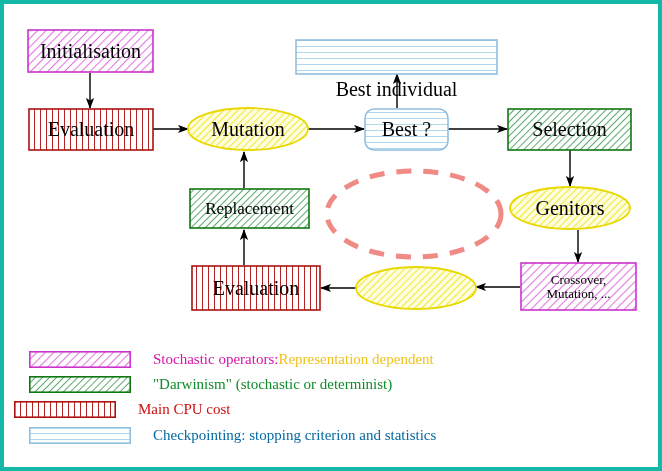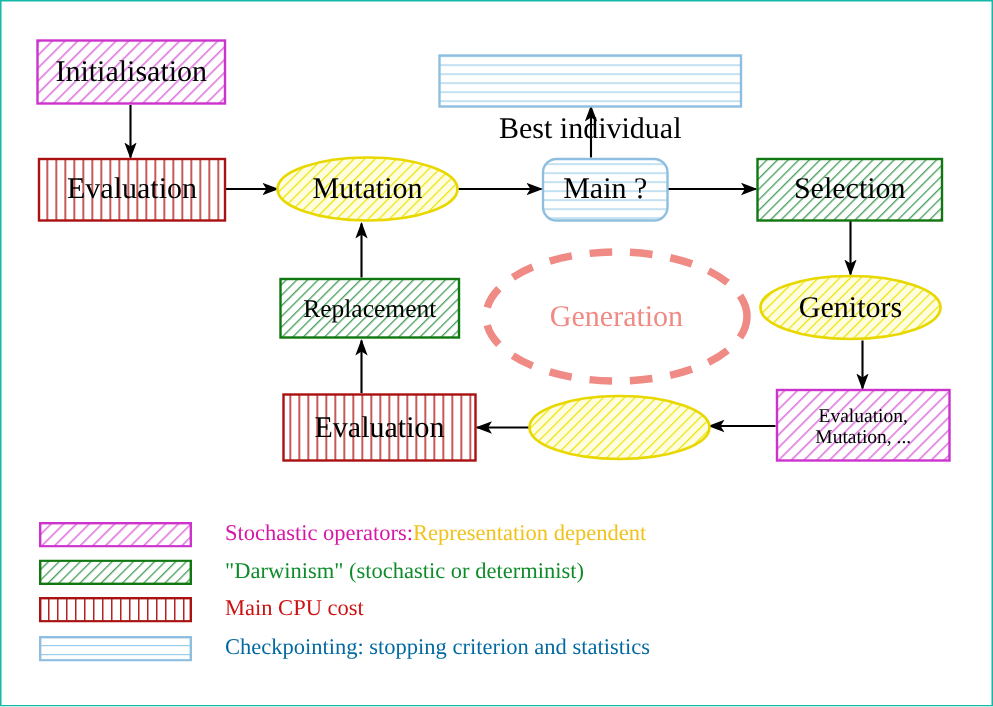--- a/index.html
+++ b/index.html
@@ -8,21 +8,21 @@
     background: #ffffff;
   }
   body {
     font-family: "Liberation Serif", "DejaVu Serif", serif;
   }
   #canvas {
     position: relative;
     width: 662px;
     height: 471px;
     background: #ffffff;
-    border: 1px solid #14b8a6;
+    border: 4px solid #14b8a6;
     box-sizing: border-box;
     overflow: hidden;
   }
   #svg-layer {
     position: absolute;
     left: 0;
     top: 0;
     width: 662px;
     height: 471px;
   }
@@ -136,34 +136,33 @@
 
     <rect x="188" y="262" width="128" height="44" fill="url(#pat-red)" stroke="#aa1111" stroke-width="1.6"></rect>
   </svg>
 
   <div class="node-label lbl-big" style="left:24px; top:26px; width:125px; height:42px;">Initialisation</div>
 
   <div class="node-label lbl-big" style="left:25px; top:105px; width:124px; height:41px;">Evaluation</div>
 
   <div class="node-label lbl-big" style="left:184px; top:104px; width:120px; height:42px;">Mutation</div>
 
-  <div class="node-label lbl-big" style="left:361px; top:105px; width:83px; height:41px;">Main ?</div>
+  <div class="node-label lbl-big" style="left:361px; top:105px; width:83px; height:41px;">Best ?</div>
 
   <div class="node-label lbl-big" style="left:504px; top:105px; width:123px; height:41px;">Selection</div>
 
   <div class="node-label lbl-big" style="left:292px; top:36px; width:201px; height:34px;margin-top:32px;">Best individual</div>
 
-  <div class="node-label lbl-gen" style="left:323px; top:189px; width:174px; height:42px;">Generation</div>
 
   <div class="node-label lbl-med" style="left:186px; top:185px; width:119px; height:39px;">Replacement</div>
 
   <div class="node-label lbl-big" style="left:506px; top:183px; width:120px; height:42px;">Genitors</div>
 
   <div class="node-label lbl-small" style="left:517px; top:259px; width:115px; height:47px; flex-direction:column;">
-    <span>Evaluation,</span>
+    <span>Crossover,</span>
     <span>Mutation, ...</span>
   </div>
 
 
   <div class="node-label lbl-big" style="left:188px; top:262px; width:128px; height:44px;">Evaluation</div>
 
   <div class="legend-row" style="left:25px; top:347px;">
     <svg class="legend-swatch" viewBox="0 0 102 17" xmlns="http://www.w3.org/2000/svg">
       <rect x="0.8" y="0.8" width="100.4" height="15.4" fill="url(#pat-magenta)" stroke="#cc33cc" stroke-width="1.6"></rect>
     </svg>
@@ -171,21 +170,21 @@
     <span class="legend-text lg-gold part2">Representation dependent</span>
   </div>
 
   <div class="legend-row" style="left:25px; top:372px;">
     <svg class="legend-swatch" viewBox="0 0 102 17" xmlns="http://www.w3.org/2000/svg">
       <rect x="0.8" y="0.8" width="100.4" height="15.4" fill="url(#pat-green)" stroke="#117711" stroke-width="1.6"></rect>
     </svg>
     <span class="legend-text lg-green">"Darwinism" (stochastic or determinist)</span>
   </div>
 
-  <div class="legend-row" style="left:25px; top:397px;">
+  <div class="legend-row" style="left:10px; top:397px;">
     <svg class="legend-swatch" viewBox="0 0 102 17" xmlns="http://www.w3.org/2000/svg">
       <rect x="0.8" y="0.8" width="100.4" height="15.4" fill="url(#pat-red)" stroke="#aa1111" stroke-width="1.6"></rect>
     </svg>
     <span class="legend-text lg-red">Main CPU cost</span>
   </div>
 
   <div class="legend-row" style="left:25px; top:423px;">
     <svg class="legend-swatch" viewBox="0 0 102 17" xmlns="http://www.w3.org/2000/svg">
       <rect x="0.8" y="0.8" width="100.4" height="15.4" fill="url(#pat-blue)" stroke="#8fbfe0" stroke-width="1.6"></rect>
     </svg>

